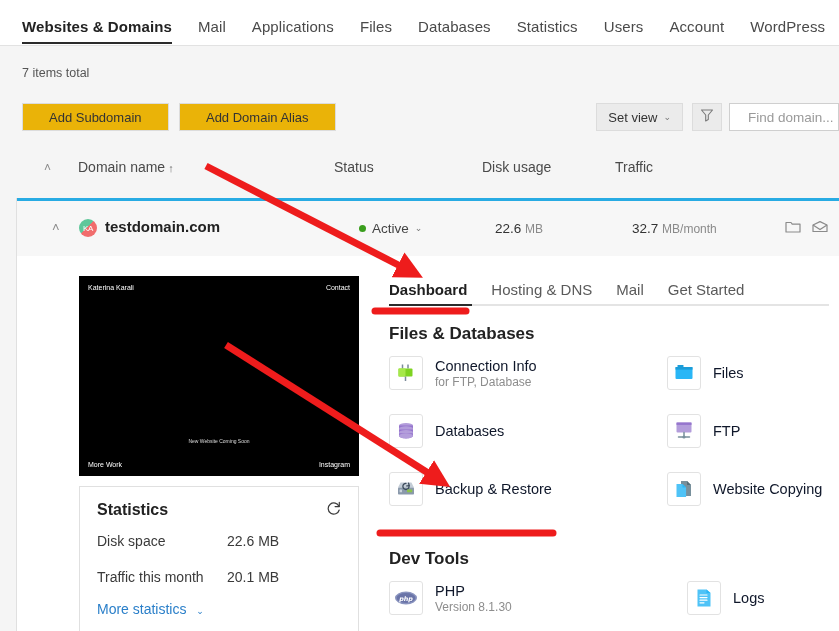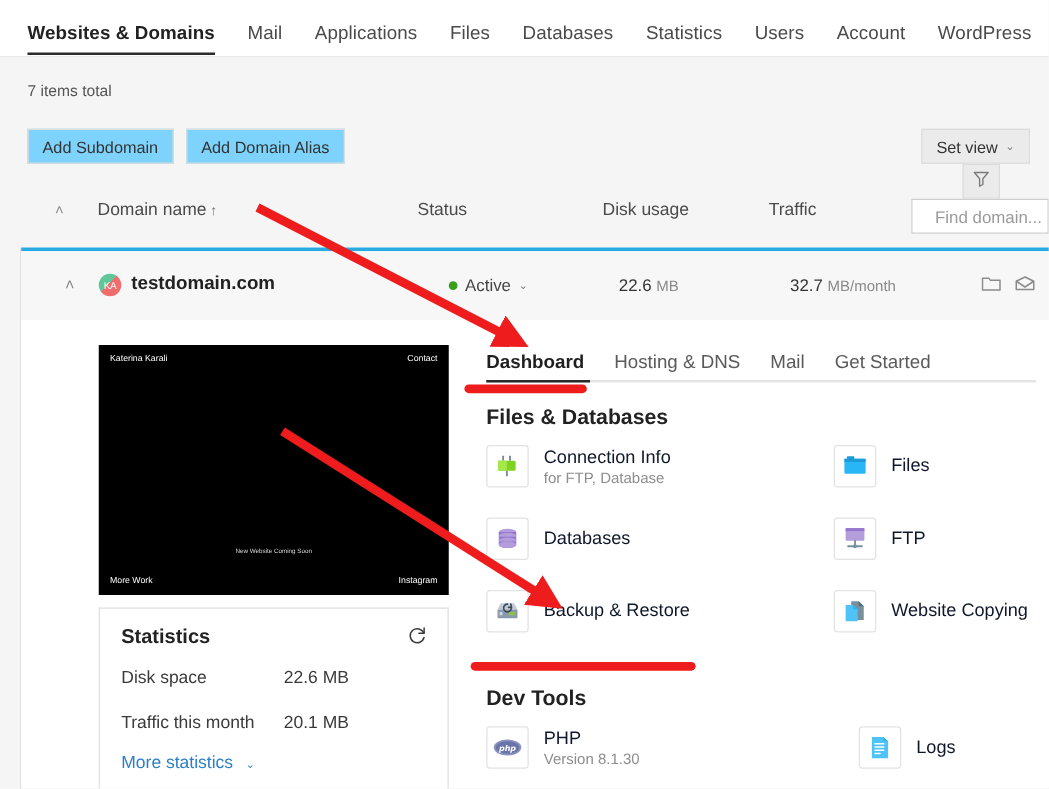--- a/index.html
+++ b/index.html
@@ -26,25 +26,25 @@
   .topnav-rule { position: absolute; left: 0; top: 45px; width: 839px; height: 1px; background: #e2e2e2; }
 
   
   .page { position: absolute; left: 0; top: 46px; width: 839px; height: 585px; background: #f5f5f5; }
 
   .items-total { position: absolute; left: 22px; top: 20px; font-size: 12.5px; color: #555; }
 
   .toolbar { position: absolute; left: 22px; top: 57px; right: 0; height: 28px; }
   .btn {
     display: inline-flex; align-items: center; justify-content: center;
-    height: 28px; padding: 0 11px; background: #7dd3fc; border: 1px solid #dcdcdc;
+    height: 28px; padding: 0 26px; background: #eab308; border: 1px solid #dcdcdc;
     font-size: 13px; color: #333; cursor: pointer; vertical-align: top;
   }
   .btn + .btn { margin-left: 6px; }
-  .toolbar-right { position: absolute; right: 0; top: 0; display: flex; align-items: center; flex-direction: column; }
+  .toolbar-right { position: absolute; right: 0; top: 0; display: flex; align-items: center; }
   .btn-setview {
     display: inline-flex; align-items: center; height: 28px; padding: 0 11px;
     background: #ebebeb; border: 1px solid #dcdcdc; font-size: 13px; color: #333; cursor: pointer;
   }
   .caret { margin-left: 6px; font-size: 9px; color: #777; line-height: 1; }
   .filter-btn {
     width: 30px; height: 28px; margin-left: 9px; background: #ebebeb; border: 1px solid #dcdcdc;
     display: flex; align-items: center; justify-content: center; cursor: pointer;
   }
   .search-box {

